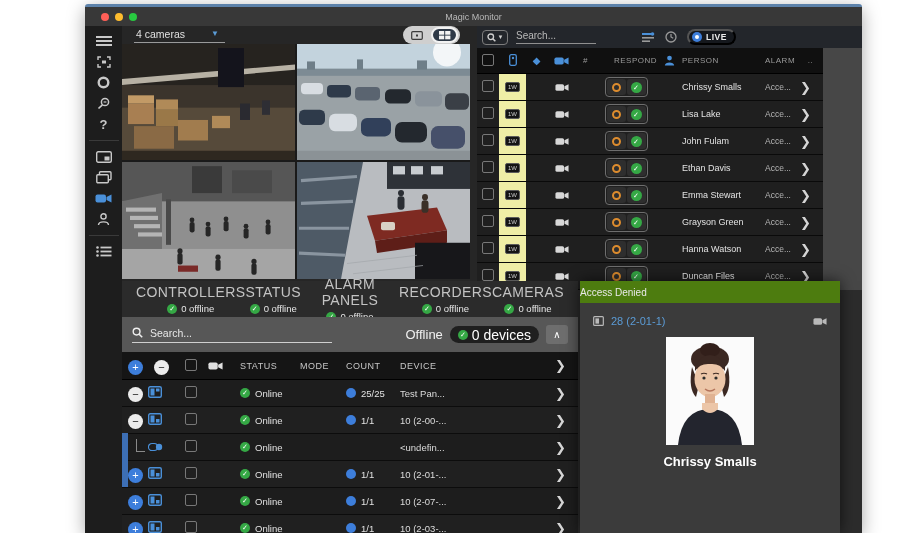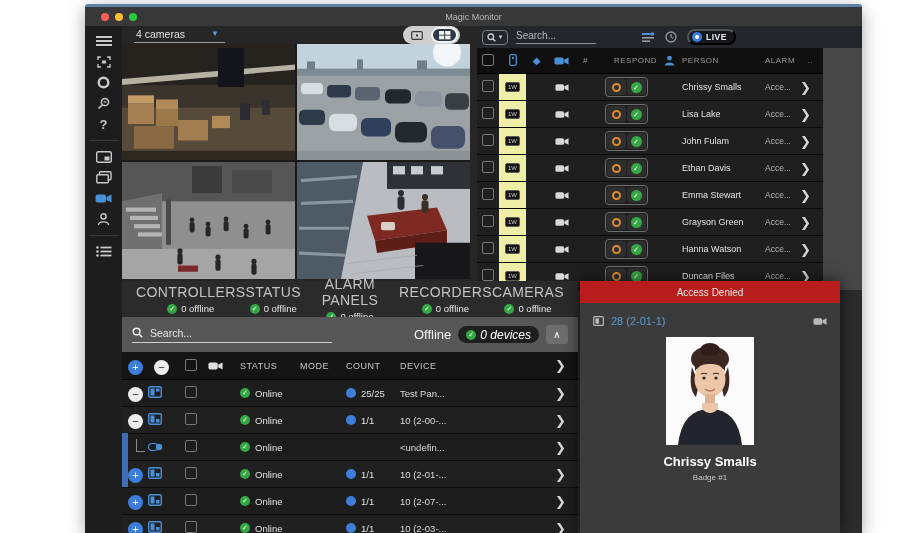--- a/index.html
+++ b/index.html
@@ -61,21 +61,21 @@
   
   .dev-search { position:absolute; left:37px; top:291px; width:456px; height:35px; background:#575757;
     display:flex; align-items:center; padding:0 10px; z-index:3; }
   .search-left { display:flex; align-items:center; gap:7px; border-bottom:1px solid #cfcfcf;
     padding-bottom:3px; width:200px; }
   .search-left span { font-size:10.5px; color:#e8e8e8; }
   .dev-search-right { margin-left:auto; display:flex; align-items:center; gap:7px; }
   .offline-label { font-size:13px; color:#f0f0f0; }
   .devices-pill { background:#1f1f1f; border-radius:10px; height:17px; display:flex; align-items:center;
     gap:4px; padding:0 8px; cursor:pointer; }
-  .devices-pill span.txt { font-size:12px; color:#fff;font-style:italic; }
+  .devices-pill span.txt { font-size:14px; color:#fff; }
   .collapse-btn { width:22px; height:19px; background:#6e6e6e; border:none; border-radius:3px;
     color:#fff; font-size:10px; cursor:pointer; line-height:1; }
 
   
   .dev-table { position:absolute; left:37px; top:326px; width:456px; height:185px; background:#1c1c1c; z-index:3; }
   .dev-hrow, .dev-row { display:grid; grid-template-columns:26px 26px 34px 32px 60px 46px 54px 128px 1fr;
     align-items:center; }
   .dev-hrow { height:28px; background:#151515; border-bottom:1px solid #000; }
   .dev-row { height:27px; background:#202020; border-bottom:1px solid #0c0c0c; cursor:pointer; position:relative; }
   .dev-row:nth-child(odd) { background:#1d1d1d; }
@@ -133,21 +133,21 @@
   .gbtn { width:11px; height:11px; border-radius:50%; background:#35a845; color:#fff; font-size:7px;
     line-height:11px; text-align:center; }
   .person-cell { font-size:9px; color:#e2e2e2; }
   .alarm-cell { font-size:8.5px; color:#b5b5b5; }
   .diamond { color:#4a90d9; font-size:10px; }
   .scroll-strip { position:absolute; left:738px; top:22px; width:39px; height:242px; background:#474747; cursor:pointer; }
 
   
   .detail-panel { position:absolute; left:495px; top:255px; width:260px; height:252px; background:#3b3b3b;
     z-index:5; box-shadow:0 0 14px rgba(0,0,0,.65); }
-  .detail-header { height:22px; background:#b91c1c; display:flex; align-items:center; justify-content:center; }
+  .detail-header { height:22px; background:#4d7c0f; display:flex; align-items:center; }
   .detail-title { font-size:10px; color:#e9e9e9; }
   .detail-ref { display:flex; align-items:center; padding:9px 13px 0 13px; gap:7px; }
   .ref-txt { font-size:11px; color:#5b9bd5; cursor:pointer; }
   .ref-cam { margin-left:auto; }
   .portrait { width:88px; height:108px; margin:7px auto 0 auto; display:block; background:#fff; }
   .detail-name { text-align:center; font-size:13px; font-weight:bold; color:#fff; margin-top:9px; }
   .detail-badge { text-align:center; font-size:8px; color:#c9c9c9; margin-top:4px; }
   .detail-link { display:block; text-align:center; font-size:9.5px; color:#5b9bd5; margin-top:8px;
     background:none; border:none; cursor:pointer; width:100%; }
 </style>
@@ -890,17 +890,16 @@
           <circle cx="38" cy="41" r="1.6" fill="#2c2c2c"></circle>
           <circle cx="50" cy="41" r="1.6" fill="#2c2c2c"></circle>
           <path d="M35 37 Q38 35.5 41 37" fill="none" stroke="#3b2822" stroke-width="1.2"></path>
           <path d="M47 37 Q50 35.5 53 37" fill="none" stroke="#3b2822" stroke-width="1.2"></path>
           <path d="M39 52 Q44 56 49 52" fill="none" stroke="#b5755c" stroke-width="1.4"></path>
           <rect x="39" y="57" width="10" height="9" fill="#e0b292"></rect>
           <path d="M12 108 Q16 72 44 72 Q72 72 76 108 Z" fill="#23252e"></path>
           <path d="M36 72 Q44 80 52 72 L52 66 L36 66 Z" fill="#ecc6a8"></path>
         </svg>
         <div class="detail-name">Chrissy Smalls</div>
-        <div class="detail-badge">Badge #1</div>
       </div>
     </div>
   </div>
 </div>
 
 </body></html>

